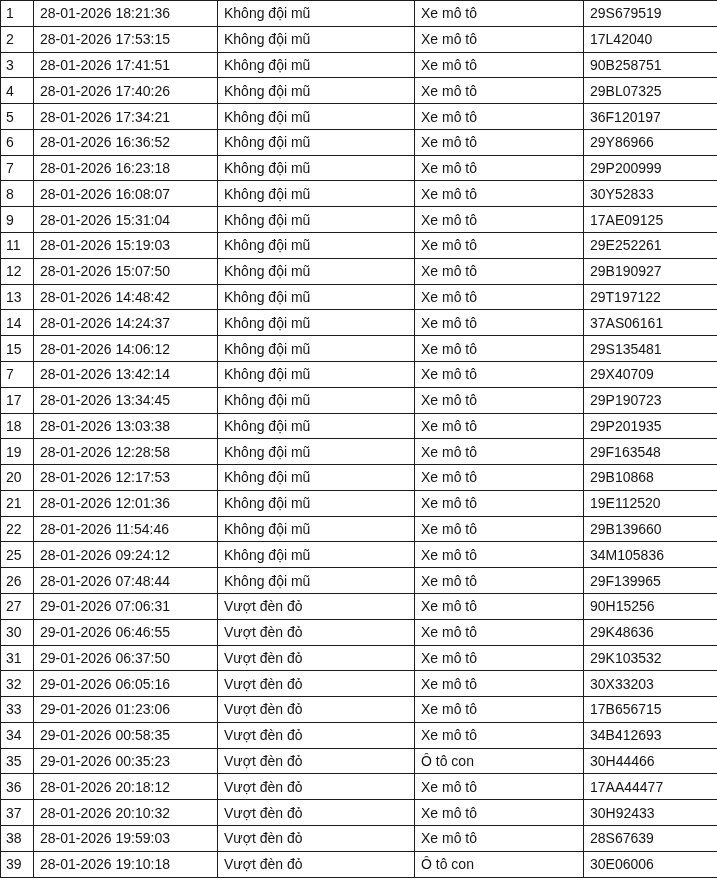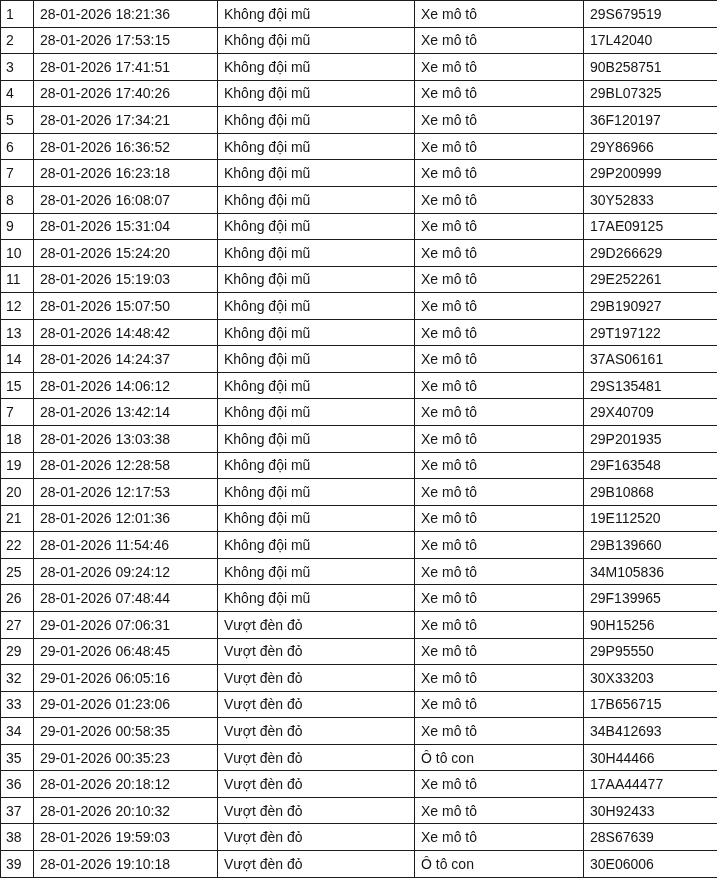--- a/index.html
+++ b/index.html
@@ -113,27 +113,20 @@
   </tr>
 
   <tr>
     <td class="c-stt">9</td>
     <td class="c-dt">28-01-2026 15:31:04</td>
     <td class="c-vio">Không đội mũ</td>
     <td class="c-veh">Xe mô tô</td>
     <td class="c-plate">17AE09125</td>
   </tr>
 
-  <tr>
-    <td class="c-stt">10</td>
-    <td class="c-dt">28-01-2026 15:24:20</td>
-    <td class="c-vio">Không đội mũ</td>
-    <td class="c-veh">Xe mô tô</td>
-    <td class="c-plate">29D266629</td>
-  </tr>
 
   <tr>
     <td class="c-stt">11</td>
     <td class="c-dt">28-01-2026 15:19:03</td>
     <td class="c-vio">Không đội mũ</td>
     <td class="c-veh">Xe mô tô</td>
     <td class="c-plate">29E252261</td>
   </tr>
 
   <tr>
@@ -169,20 +162,27 @@
   </tr>
 
   <tr>
     <td class="c-stt">7</td>
     <td class="c-dt">28-01-2026 13:42:14</td>
     <td class="c-vio">Không đội mũ</td>
     <td class="c-veh">Xe mô tô</td>
     <td class="c-plate">29X40709</td>
   </tr>
 
+  <tr>
+    <td class="c-stt">17</td>
+    <td class="c-dt">28-01-2026 13:34:45</td>
+    <td class="c-vio">Không đội mũ</td>
+    <td class="c-veh">Xe mô tô</td>
+    <td class="c-plate">29P190723</td>
+  </tr>
 
   <tr>
     <td class="c-stt">18</td>
     <td class="c-dt">28-01-2026 13:03:38</td>
     <td class="c-vio">Không đội mũ</td>
     <td class="c-veh">Xe mô tô</td>
     <td class="c-plate">29P201935</td>
   </tr>
 
   <tr>
@@ -237,29 +237,36 @@
 
   <tr>
     <td class="c-stt">27</td>
     <td class="c-dt">29-01-2026 07:06:31</td>
     <td class="c-vio">Vượt đèn đỏ</td>
     <td class="c-veh">Xe mô tô</td>
     <td class="c-plate">90H15256</td>
   </tr>
 
 
-  <tr>
-    <td class="c-stt">29</td>
-    <td class="c-dt">29-01-2026 06:48:45</td>
-    <td class="c-vio">Vượt đèn đỏ</td>
-    <td class="c-veh">Xe mô tô</td>
-    <td class="c-plate">29P95550</td>
-  </tr>
-
-
+
+  <tr>
+    <td class="c-stt">30</td>
+    <td class="c-dt">29-01-2026 06:46:55</td>
+    <td class="c-vio">Vượt đèn đỏ</td>
+    <td class="c-veh">Xe mô tô</td>
+    <td class="c-plate">29K48636</td>
+  </tr>
+
+  <tr>
+    <td class="c-stt">31</td>
+    <td class="c-dt">29-01-2026 06:37:50</td>
+    <td class="c-vio">Vượt đèn đỏ</td>
+    <td class="c-veh">Xe mô tô</td>
+    <td class="c-plate">29K103532</td>
+  </tr>
 
   <tr>
     <td class="c-stt">32</td>
     <td class="c-dt">29-01-2026 06:05:16</td>
     <td class="c-vio">Vượt đèn đỏ</td>
     <td class="c-veh">Xe mô tô</td>
     <td class="c-plate">30X33203</td>
   </tr>
 
   <tr>

